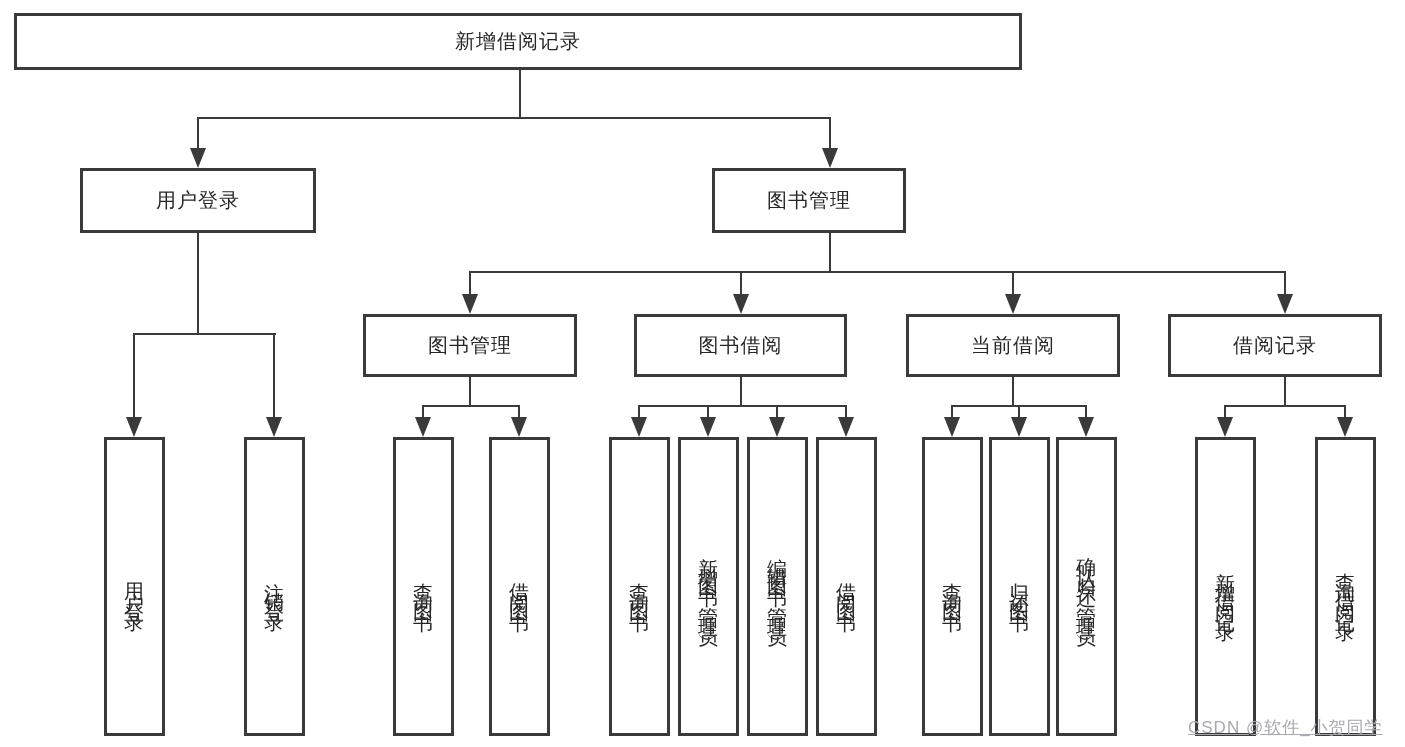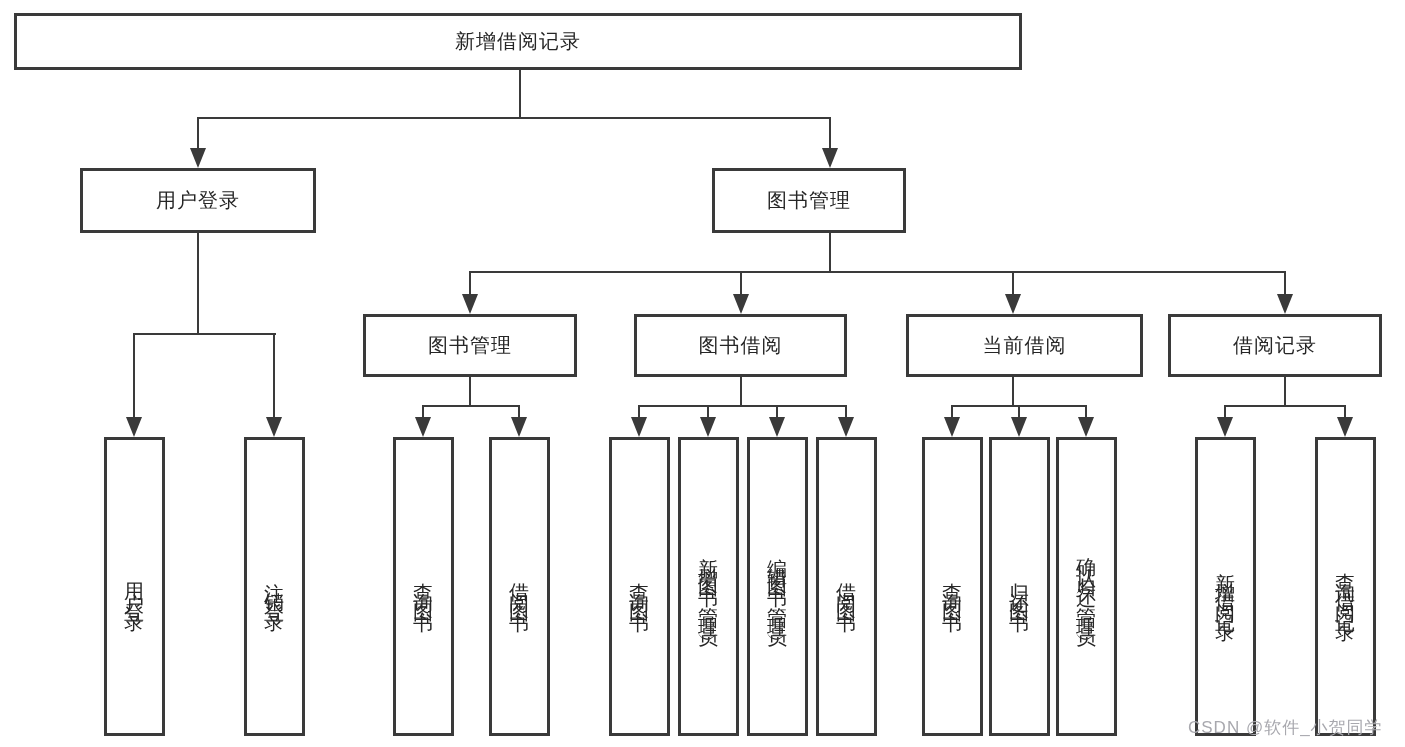--- a/index.html
+++ b/index.html
@@ -24,21 +24,21 @@
     color:var(--text);
   }
   .hbox{font-size:20px;letter-spacing:1px;}
   .vbox{top:437px;width:61px;height:299px;}
   .vbox span{
     writing-mode:vertical-lr;text-orientation:mixed;
     font-size:20px;line-height:1;letter-spacing:10px;color:var(--text);
   }
   .watermark{
     position:absolute;left:1188px;top:716px;z-index:20;
-    font-size:17px;color:var(--wm);letter-spacing:1px;white-space:nowrap;
+    font-size:17px;color:var(--wm);letter-spacing:1px;white-space:nowrap;text-decoration:underline;
   }
 </style>
 </head>
 <body>
 
 <div class="canvas">
 
   <div class="vline" style="left:519px;top:70px;height:49px"></div>
   <div class="hline" style="left:197px;top:117px;width:634px"></div>
   <div class="vline" style="left:197px;top:117px;height:33px"></div>
@@ -110,21 +110,21 @@
   <div class="box hbox" style="left:712px;top:168px;width:194px;height:65px">
     <span>图书管理</span>
   </div>
 
   <div class="box hbox" style="left:363px;top:314px;width:214px;height:63px">
     <span>图书管理</span>
   </div>
   <div class="box hbox" style="left:634px;top:314px;width:213px;height:63px">
     <span>图书借阅</span>
   </div>
-  <div class="box hbox" style="left:906px;top:314px;width:237px;height:63px">
+  <div class="box hbox" style="left:906px;top:314px;width:214px;height:63px">
     <span>当前借阅</span>
   </div>
   <div class="box hbox" style="left:1168px;top:314px;width:214px;height:63px">
     <span>借阅记录</span>
   </div>
 
   <div class="box vbox" style="left:104px">
     <span>用户登录</span>
   </div>
   <div class="box vbox" style="left:244px">

